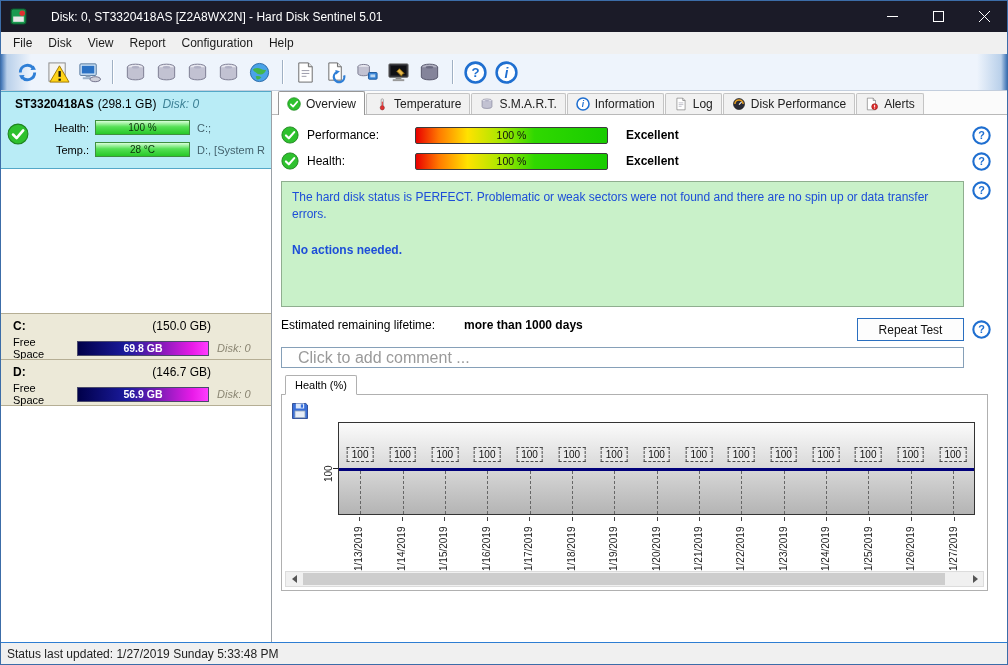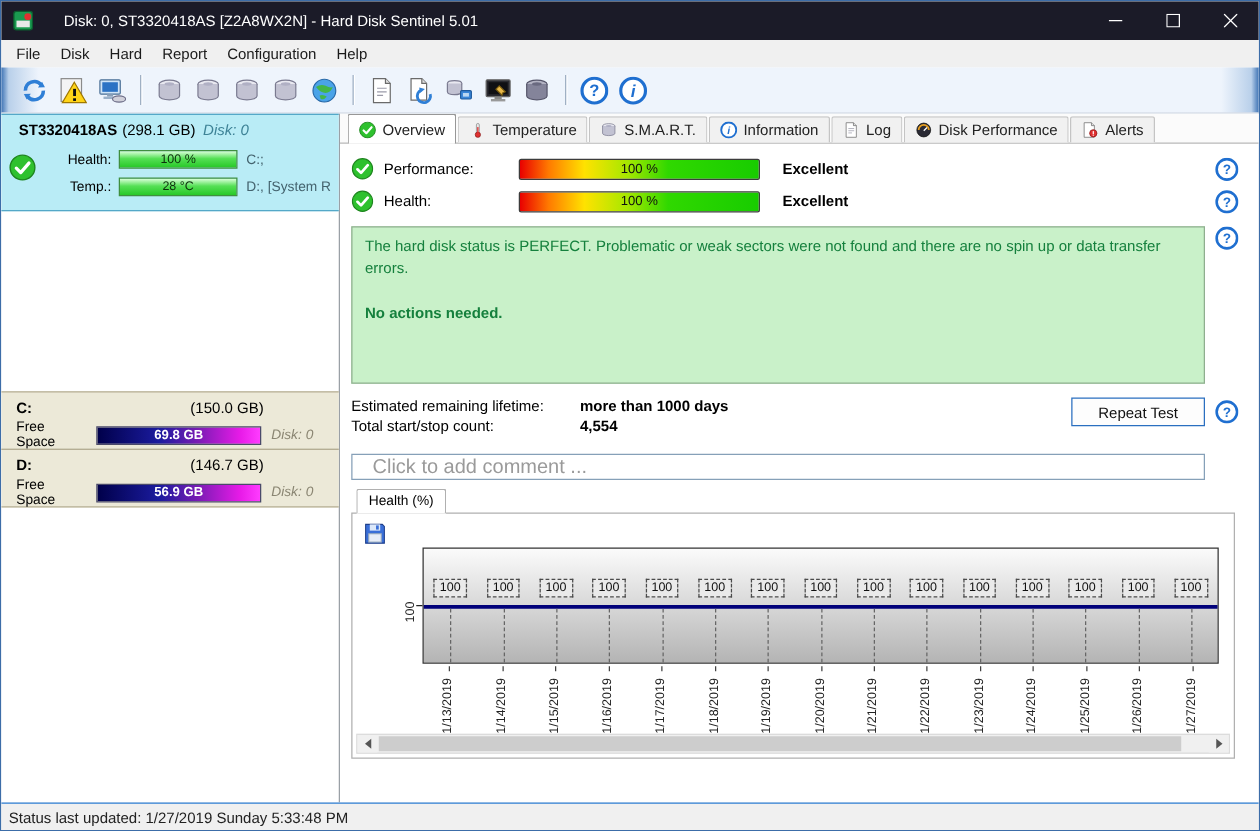--- a/index.html
+++ b/index.html
@@ -69,21 +69,21 @@
   .m-check { width:18px; height:18px; flex:0 0 18px; }
   .m-label { width:100px; font-size:12px; }
   .m-bar { width:193px; height:17px; border:1px solid #3c3c3c; border-radius:2px; font-size:10.5px; color:#101010;
     background:linear-gradient(90deg,#e90000 0%,#ff7a00 12%,#ffe200 27%,#a6e800 45%,#30d800 62%,#18cc00 100%);
     display:flex; align-items:center; justify-content:center; }
   .m-rating { font-weight:bold; font-size:12px; margin-left:10px; }
   .help { width:19px; height:19px; flex:0 0 19px; }
   .row-help { margin-left:auto; }
 
   .status-row { display:flex; margin-top:7px; gap:8px; align-items:flex-start; }
-  .status-box { flex:1; background:#c9f1c9; border:1px solid #8fae8f; min-height:126px; padding:7px 10px; font-size:12px; color:#15803d; line-height:1.45; }
+  .status-box { flex:1; background:#c9f1c9; border:1px solid #8fae8f; min-height:126px; padding:7px 10px; font-size:12px; color:#1d4ed8; line-height:1.45; }
   .status-box .p2 { font-weight:bold; margin-top:18px; }
 
   .info-section { margin-top:10px; position:relative; }
   .info-row { display:flex; font-size:12px; height:16px; align-items:center; }
   .info-label { width:183px; }
   .info-value { font-weight:bold; }
   .repeat-btn { position:absolute; right:27px; top:1px; width:107px; height:23px; background:#fdfdfd; border:1px solid #2a6fc0;
     font-size:12px; font-family:inherit; color:#111; }
   .info-help { position:absolute; right:0; top:3px; }
 
@@ -251,21 +251,21 @@
             <line x1="0" y1="0" x2="11" y2="11" stroke="#fff"></line>
             <line x1="11" y1="0" x2="0" y2="11" stroke="#fff"></line>
           </svg>
         </span>
     </div>
   </div>
 
   <div class="menubar">
     <span class="menu-item">File</span>
     <span class="menu-item">Disk</span>
-    <span class="menu-item">Hard</span>
+    <span class="menu-item">View</span>
     <span class="menu-item">Report</span>
     <span class="menu-item">Configuration</span>
     <span class="menu-item">Help</span>
   </div>
 
   <div class="toolbar">
     <span class="tbtn">
         <svg>
           <use href="#i-refresh"></use>
         </svg>
@@ -483,24 +483,20 @@
           </div>
           <svg class="help">
               <use href="#i-help"></use>
             </svg>
         </div>
 
         <div class="info-section">
           <div class="info-row">
             <span class="info-label">Estimated remaining lifetime:</span>
             <span class="info-value">more than 1000 days</span>
-          </div>
-          <div class="info-row">
-            <span class="info-label">Total start/stop count:</span>
-            <span class="info-value">4,554</span>
           </div>
           <button class="repeat-btn">Repeat Test</button>
           <svg class="help info-help">
               <use href="#i-help"></use>
             </svg>
         </div>
 
         <input class="comment-input" type="text" placeholder="Click to add comment ..." style="">
 
         <div class="chart-wrap">

